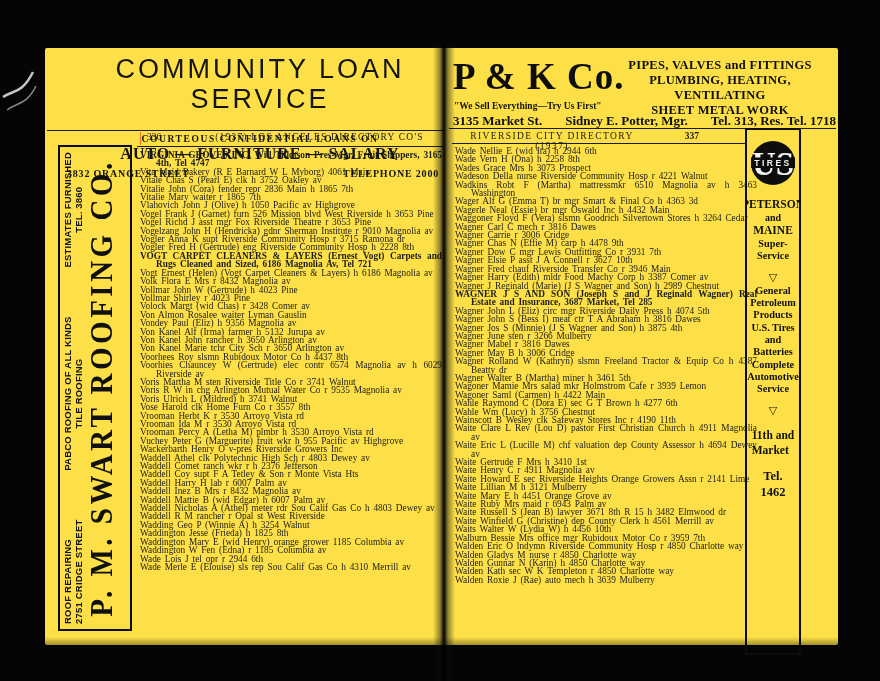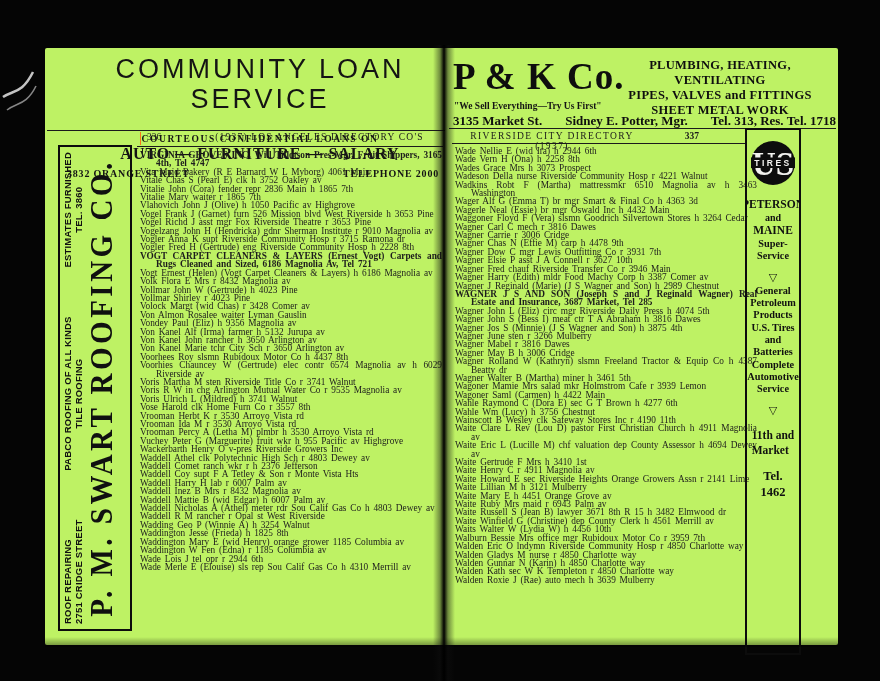--- a/index.html
+++ b/index.html
@@ -1,19 +1,19 @@
 <!DOCTYPE html>
 <html><head>
 <meta charset="utf-8">
 <style>
   html,body{margin:0;padding:0;}
   body{width:880px;height:681px;background:#050505;position:relative;overflow:hidden;
        font-family:"Liberation Serif",serif;}
   .spread{position:absolute;left:45px;top:48px;width:793px;height:597px;
-          background:#bef264;border-radius:2px;}
+          background:#fde047;border-radius:2px;}
   .spread::after{content:"";position:absolute;left:0;right:0;bottom:-2px;height:10px;
           background:linear-gradient(to bottom,rgba(0,0,0,0),rgba(0,0,0,.45));}
   .gutter{position:absolute;left:433px;top:45px;width:22px;height:636px;
           background:linear-gradient(to right,rgba(0,0,0,0) 0%,rgba(15,15,15,.45) 32%,#000 50%,rgba(15,15,15,.45) 68%,rgba(0,0,0,0) 100%);}
   .hr{position:absolute;height:1.3px;background:#1b1b1b;}
   
   .l-ad{position:absolute;left:30px;top:6px;width:370px;text-align:center;color:#141414;}
   .l-ad-title{font-family:"Liberation Sans",sans-serif;font-weight:500;font-size:27px;
               letter-spacing:3px;line-height:30px;}
   .l-ad-sub{font-weight:bold;font-size:9.5px;letter-spacing:1.6px;margin-top:20px;}
@@ -162,22 +162,22 @@
       <div class="entry">Waddington Jesse (Frieda) h 1825 8th</div>
       <div class="entry">Waddington Mary E (wid Henry) orange grower 1185 Columbia av</div>
       <div class="entry">Waddington W Fen (Edna) r 1185 Columbia av</div>
       <div class="entry">Wade Lois J tel opr r 2944 6th</div>
       <div class="entry">Wade Merle E (Elouise) sls rep Sou Calif Gas Co h 4310 Merrill av</div>
     </div>
 
   <div class="r-ad-title">P &amp; K Co.</div>
   <div class="r-ad-quote">"We Sell Everything—Try Us First"</div>
   <div class="r-ad-right">
+    <div>PIPES, VALVES and FITTINGS</div>
     <div>PLUMBING, HEATING, VENTILATING</div>
-    <div>PIPES, VALVES and FITTINGS</div>
     <div>SHEET METAL WORK</div>
   </div>
   <div class="r-ad-row">
     <span>3135 Market St.</span>
     <span>Sidney E. Potter, Mgr.</span>
     <span>Tel. 313, Res. Tel. 1718</span>
   </div>
 
   <div class="hr" style="left:404px;top:80px;width:387px;"></div>
   <div class="r-head">

